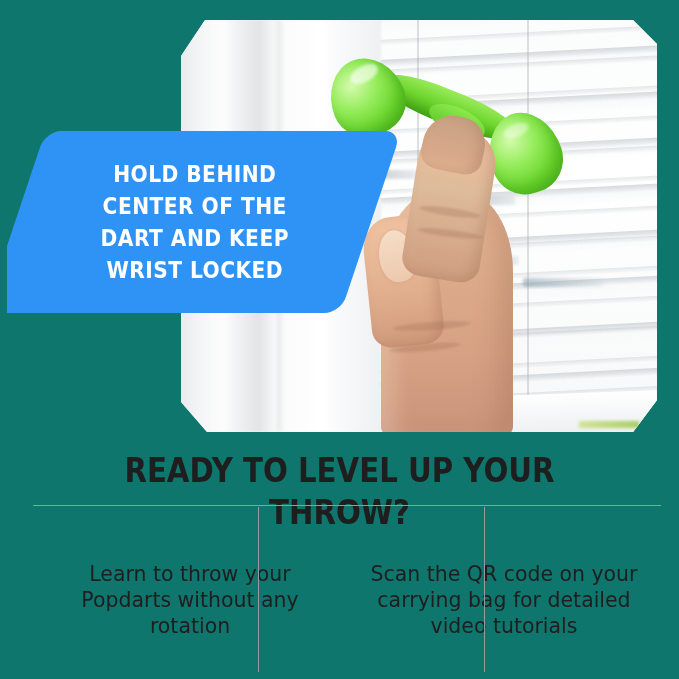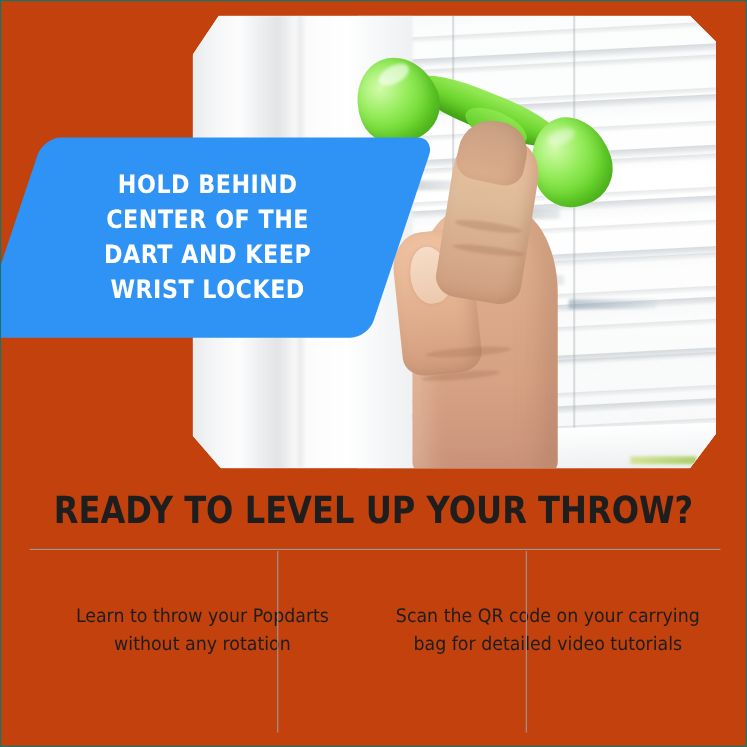--- a/index.html
+++ b/index.html
@@ -10,23 +10,23 @@
   body {
     width: 679px;
     height: 679px;
     font-family: "Liberation Sans", sans-serif;
   }
 
   #page {
     position: relative;
     width: 679px;
     height: 679px;
-    background: #c2410c;
+    background: #0f766e;
     box-sizing: border-box;
-    border: 1px solid #0f766e;
+    border: 7px solid #0f766e;
     overflow: hidden;
   }
 
   
   .photo {
     position: absolute;
     left: 174px;
     top: 13px;
     width: 476px;
     height: 412px;
@@ -302,28 +302,29 @@
     top: 500px;
     width: 628px;
     height: 165px;
     display: flex;
   }
   .col {
     flex: 1 1 0;
     display: flex;
     align-items: flex-start;
     justify-content: center;
-    padding: 46px 8px 0 8px;
+    padding: 30px 8px 0 8px;
     box-sizing: border-box;
     text-align: center;
     color: #1e1e1e;
     font-family: "DejaVu Sans", sans-serif;
-    font-size: 17px;
+    font-size: 22px;
     line-height: 26px;
     position: relative;
+    margin-top: 24px;
   }
   .col .col-text { transform: scaleX(0.93); display: block; }
   .vrule {
     position: absolute;
     top: 0;
     width: 1px;
     height: 165px;
     background: #9a9a9a;
   }
   .vrule.v1 { left: 225px; }

